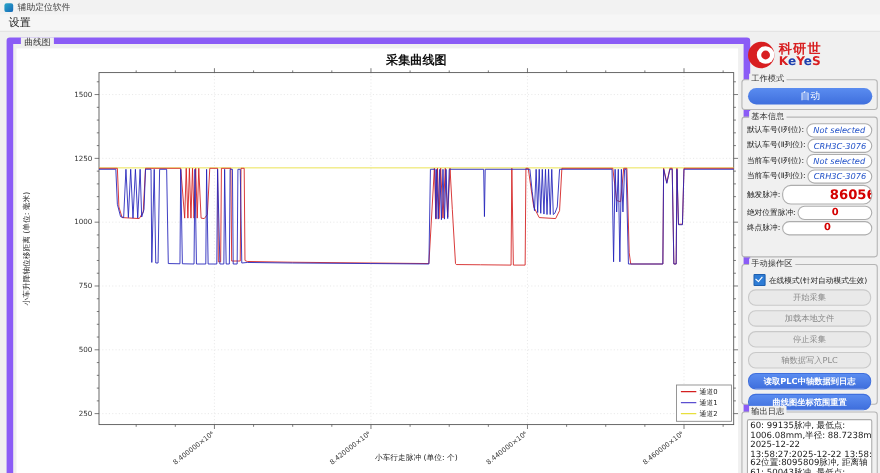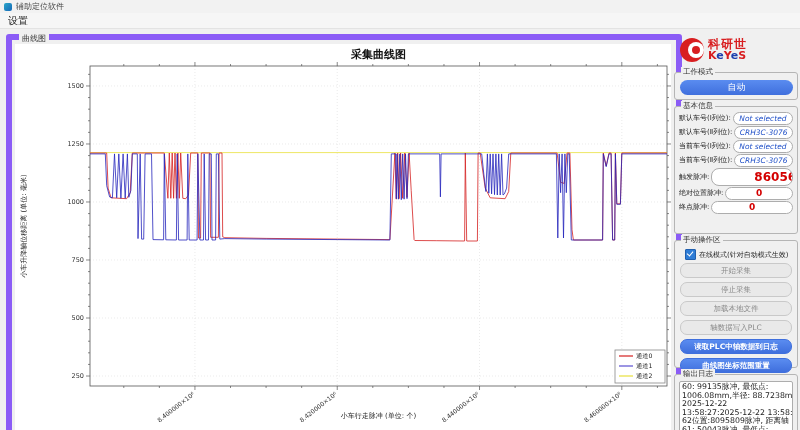--- a/index.html
+++ b/index.html
@@ -250,22 +250,22 @@
   </div>
 
   <div class="grp" id="grp-manual">
     <div class="gb-label">手动操作区</div>
     <div class="chk-row">
       <div class="chk"></div>
       <div class="chk-label">在线模式(针对自动模式生效)</div>
     </div>
     <div class="pbtns">
         <div class="pbtn disabled">开始采集</div>
+        <div class="pbtn disabled">加载本地文件</div>
         <div class="pbtn disabled">停止采集</div>
-        <div class="pbtn disabled">加载本地文件</div>
         <div class="pbtn disabled">轴数据写入PLC</div>
         <div class="pbtn primary">读取PLC中轴数据到日志</div>
         <div class="pbtn primary">曲线图坐标范围重置</div>
       </div>
   </div>
 
   <div class="grp" id="grp-log">
     <div class="gb-label">输出日志</div>
     <div class="log-box">
         <div class="log-line">60: 99135脉冲, 最低点:</div>

